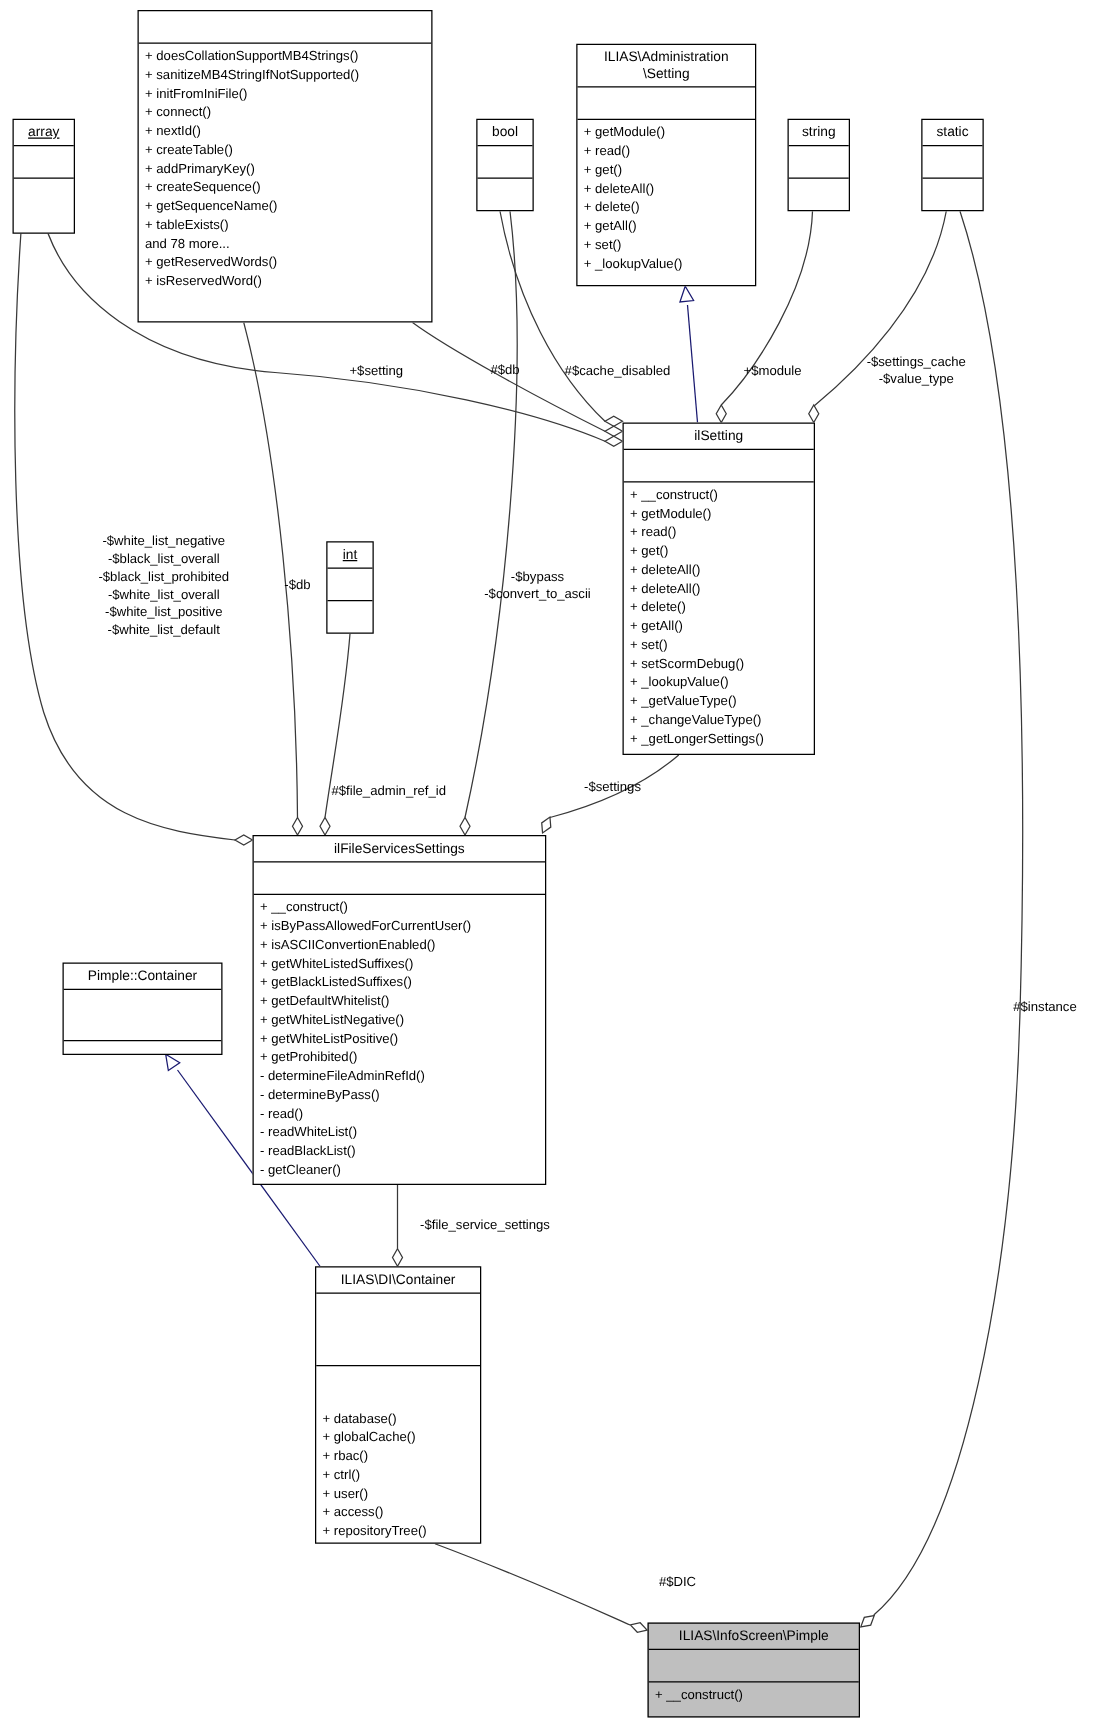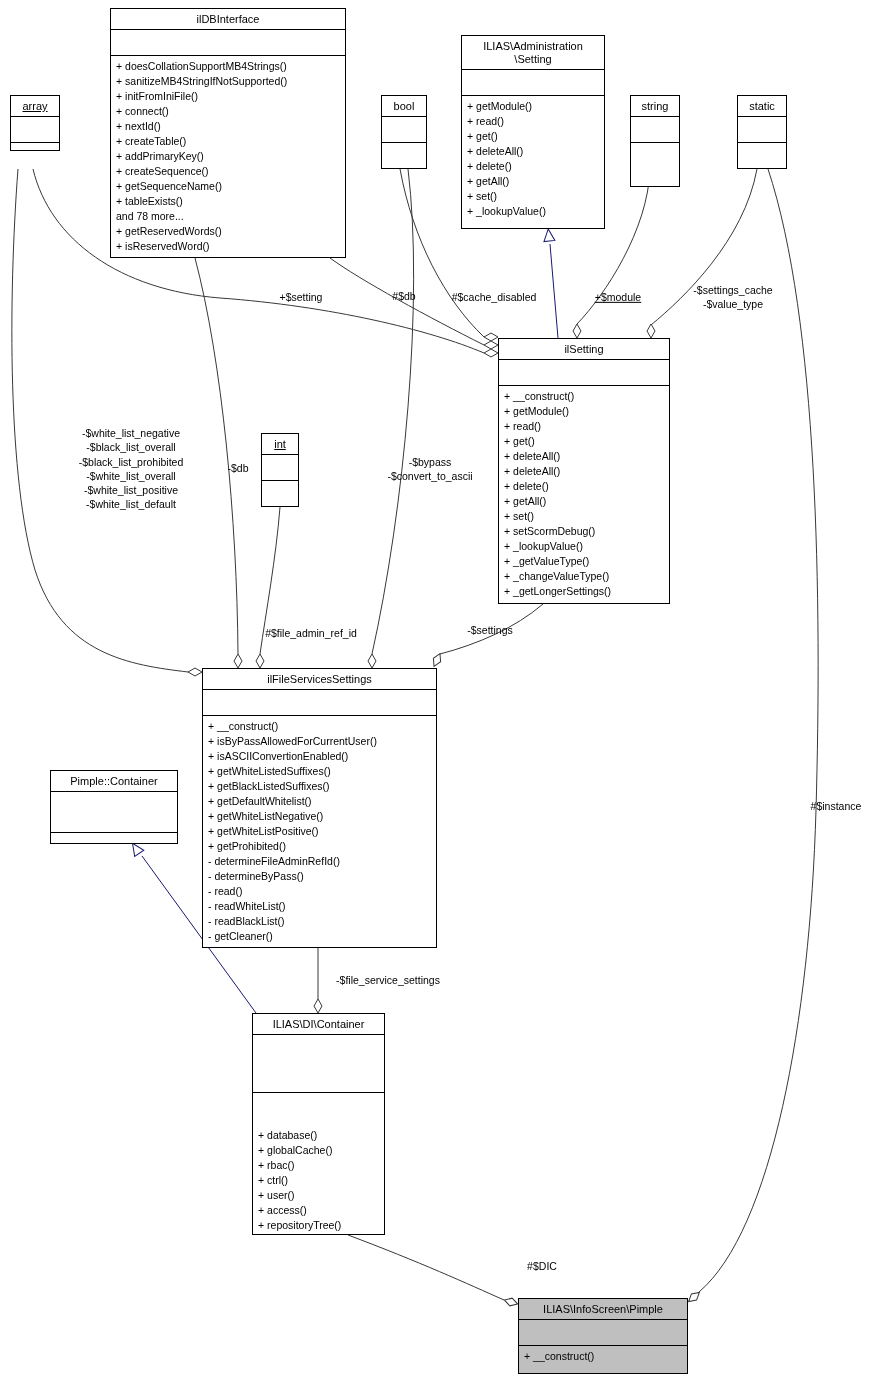--- a/index.html
+++ b/index.html
@@ -72,40 +72,39 @@
   <polygon class="diamond" points="7,0 0,4 -7,0 0,-4" transform="translate(437,660) rotate(115)"></polygon>
   <polygon class="diamond" points="7,0 0,4 -7,0 0,-4" transform="translate(318,1006) rotate(90)"></polygon>
   <polygon class="diamond" points="7,0 0,4 -7,0 0,-4" transform="translate(511,1302) rotate(17)"></polygon>
   <polygon class="diamond" points="7,0 0,4 -7,0 0,-4" transform="translate(694,1297) rotate(140)"></polygon>
 
   <polygon class="inh-arrow" points="0,-8 -5.5,4 5.5,4" transform="translate(549,237) rotate(-6)"></polygon>
   <polygon class="inh-arrow" points="0,-8 -5.5,4 5.5,4" transform="translate(137,850) rotate(-34)"></polygon>
 </svg>
 
 <div class="uml-box" style="left:110px; top:8px; width:236px; height:250px;">
-  <div class="uml-title">ilDBInterface</div>
   <div class="uml-attrs"></div>
   <div class="uml-methods">
       <div class="bound-line">+ doesCollationSupportMB4Strings()</div>
       <div class="bound-line">+ sanitizeMB4StringIfNotSupported()</div>
       <div class="bound-line">+ initFromIniFile()</div>
       <div class="bound-line">+ connect()</div>
       <div class="bound-line">+ nextId()</div>
       <div class="bound-line">+ createTable()</div>
       <div class="bound-line">+ addPrimaryKey()</div>
       <div class="bound-line">+ createSequence()</div>
       <div class="bound-line">+ getSequenceName()</div>
       <div class="bound-line">+ tableExists()</div>
       <div class="bound-line">and 78 more...</div>
       <div class="bound-line">+ getReservedWords()</div>
       <div class="bound-line">+ isReservedWord()</div>
     </div>
 </div>
 
-<div class="uml-box" style="left:10px; top:95px; width:50px; height:56px;text-decoration:underline;">
+<div class="uml-box" style="left:10px; top:95px; width:50px; height:92px;text-decoration:underline;">
   <div class="uml-title">array</div>
   <div class="uml-attrs"></div>
   <div class="uml-methods"></div>
 </div>
 
 <div class="uml-box" style="left:381px; top:95px; width:46px; height:74px;justify-content:flex-end;">
   <div class="uml-title">bool</div>
   <div class="uml-attrs"></div>
   <div class="uml-methods"></div>
 </div>
@@ -119,33 +118,33 @@
       <div class="bound-line">+ read()</div>
       <div class="bound-line">+ get()</div>
       <div class="bound-line">+ deleteAll()</div>
       <div class="bound-line">+ delete()</div>
       <div class="bound-line">+ getAll()</div>
       <div class="bound-line">+ set()</div>
       <div class="bound-line">+ _lookupValue()</div>
     </div>
 </div>
 
-<div class="uml-box" style="left:630px; top:95px; width:50px; height:92px;">
+<div class="uml-box" style="left:630px; top:95px; width:50px; height:74px;">
   <div class="uml-title">string</div>
   <div class="uml-attrs"></div>
   <div class="uml-methods"></div>
 </div>
 
 <div class="uml-box" style="left:737px; top:95px; width:50px; height:74px;">
   <div class="uml-title">static</div>
   <div class="uml-attrs"></div>
   <div class="uml-methods"></div>
 </div>
 
-<div class="uml-box" style="left:498px; top:338px; width:172px; height:266px;">
+<div class="uml-box" style="left:498px; top:338px; width:154px; height:266px;">
   <div class="uml-title">ilSetting</div>
   <div class="uml-attrs"></div>
   <div class="uml-methods">
       <div class="bound-line">+ __construct()</div>
       <div class="bound-line">+ getModule()</div>
       <div class="bound-line">+ read()</div>
       <div class="bound-line">+ get()</div>
       <div class="bound-line">+ deleteAll()</div>
       <div class="bound-line">+ deleteAll()</div>
       <div class="bound-line">+ delete()</div>
@@ -215,21 +214,21 @@
   <div class="uml-title">ILIAS\InfoScreen\Pimple</div>
   <div class="uml-attrs"></div>
   <div class="uml-methods">
       <div class="bound-line">+ __construct()</div>
     </div>
 </div>
 
 <div class="edge-label" style="left:301px; top:297px;">+$setting</div>
 <div class="edge-label" style="left:404px; top:296px;">#$db</div>
 <div class="edge-label" style="left:494px; top:297px;">#$cache_disabled</div>
-<div class="edge-label" style="left:618px; top:297px;text-decoration:underline;">+$module</div>
+<div class="edge-label" style="left:618px; top:297px;">+$module</div>
 <div class="edge-label" style="left:733px; top:297px;">
     <div class="bound-line">-$settings_cache</div>
     <div class="bound-line">-$value_type</div>
   </div>
 <div class="edge-label" style="left:131px; top:469px;">
     <div class="bound-line">-$white_list_negative</div>
     <div class="bound-line">-$black_list_overall</div>
     <div class="bound-line">-$black_list_prohibited</div>
     <div class="bound-line">-$white_list_overall</div>
     <div class="bound-line">-$white_list_positive</div>

